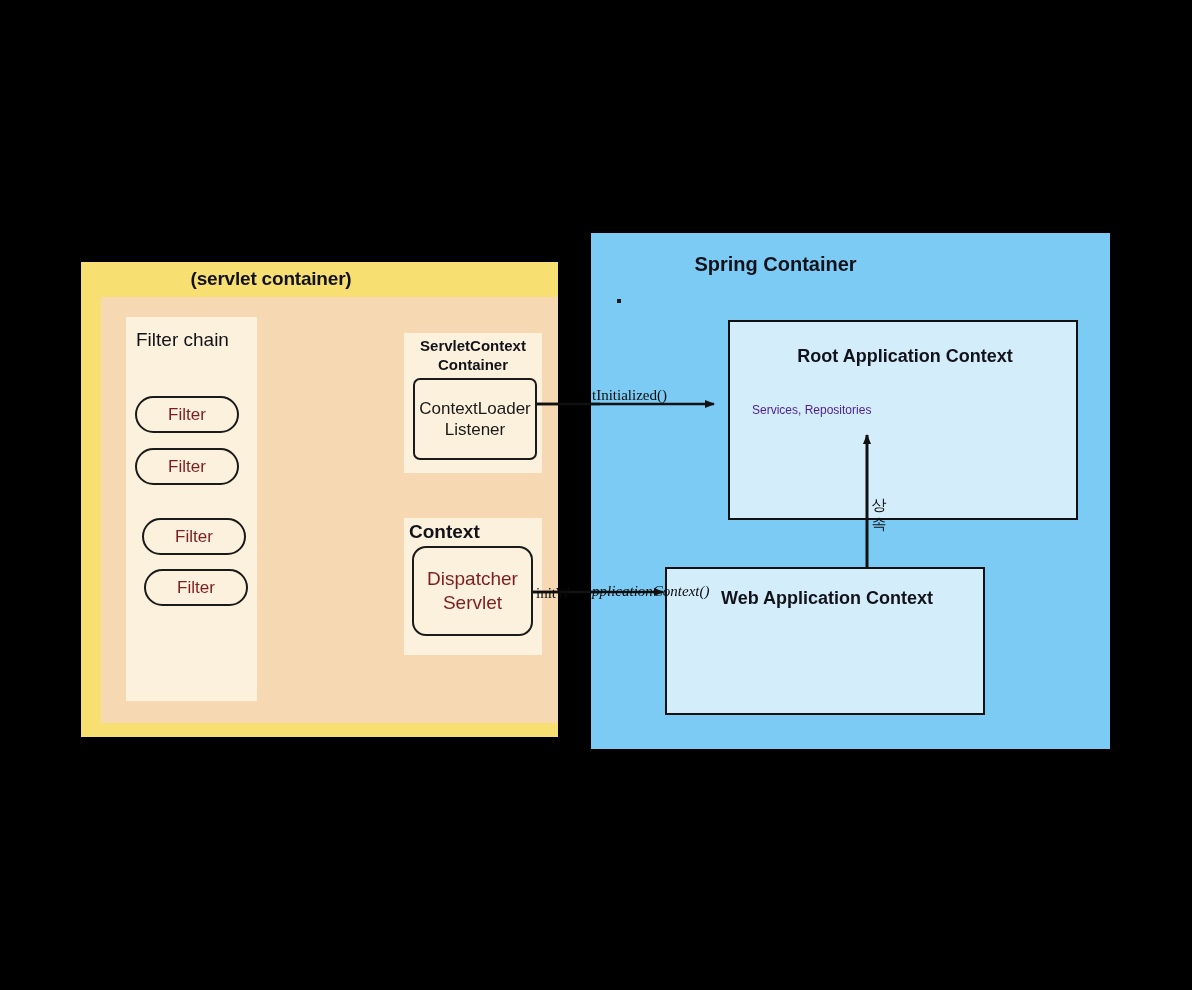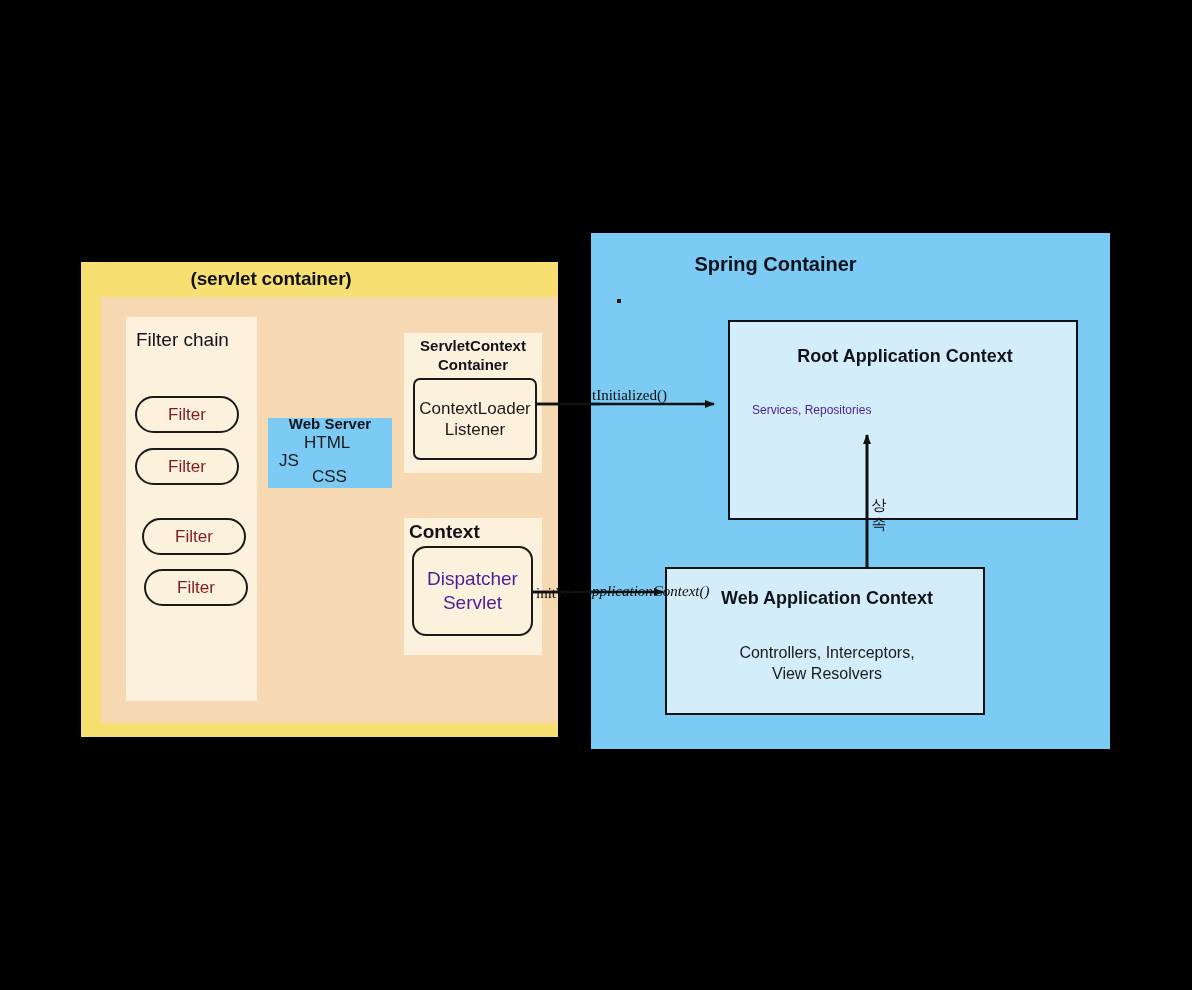--- a/index.html
+++ b/index.html
@@ -104,21 +104,21 @@
     position: absolute; left: 5px; top: 3px;
     font-size: 19px; font-weight: bold; color: #12131A;
   }
   #dispatcher-servlet {
     left: 412px; top: 546px; width: 121px; height: 90px;
     border: 2.5px solid #1A1A1A;
     border-radius: 14px;
     background: #FCF1DC;
     display: flex; align-items: center; justify-content: center;
     text-align: center; line-height: 24px;
-    font-size: 19px; color: #4c1d95;
+    font-size: 19px; color: #7f1d1d;
   }
 
   
   #spring-container {
     left: 591px; top: 233px; width: 519px; height: 516px;
     background: #7BCBF5;
   }
   #spring-container-title {
     position: absolute; left: 0; top: 20px; width: 315px;
     text-align: center;
@@ -203,26 +203,20 @@
 
   <div class="abs" id="filter-chain">
     <div id="filter-chain-title">Filter chain</div>
   </div>
 
   <div class="filter-pill" id="filter-1">Filter</div>
   <div class="filter-pill" id="filter-2">Filter</div>
   <div class="filter-pill" id="filter-3">Filter</div>
   <div class="filter-pill" id="filter-4">Filter</div>
 
-  <div class="abs" id="web-server">
-    <div id="web-server-title">Web Server</div>
-    <div id="ws-html">HTML</div>
-    <div id="ws-js">JS</div>
-    <div id="ws-css">CSS</div>
-  </div>
 
   <div class="abs" id="listeners-group">
     <div id="listeners-title">
       <span>ServletContext</span><br>
       <span>Container</span>
     </div>
   </div>
 
   <div class="abs" id="context-loader-listener">
     <div>
@@ -248,24 +242,20 @@
 
   <div class="abs" id="spring-dot"></div>
 
   <div class="abs" id="root-app-context">
     <div id="root-app-title">Root Application Context</div>
     <div id="root-app-sub">Services, Repositories</div>
   </div>
 
   <div class="abs" id="web-app-context">
     <div id="web-app-title">Web Application Context</div>
-    <div id="web-app-sub">
-      <span>Controllers, Interceptors,</span><br>
-      <span>View Resolvers</span>
-    </div>
   </div>
 
   <svg class="conn-svg" width="1192" height="990">
     <defs>
       <marker id="arrowhead" markerWidth="10" markerHeight="8" refX="9" refY="4" orient="auto" markerUnits="userSpaceOnUse">
         <path d="M0,0 L10,4 L0,8 z" fill="#111111"></path>
       </marker>
     </defs>
 
     <line x1="537" y1="404" x2="714" y2="404" stroke="#111111" stroke-width="2.5" marker-end="url(#arrowhead)"></line>

